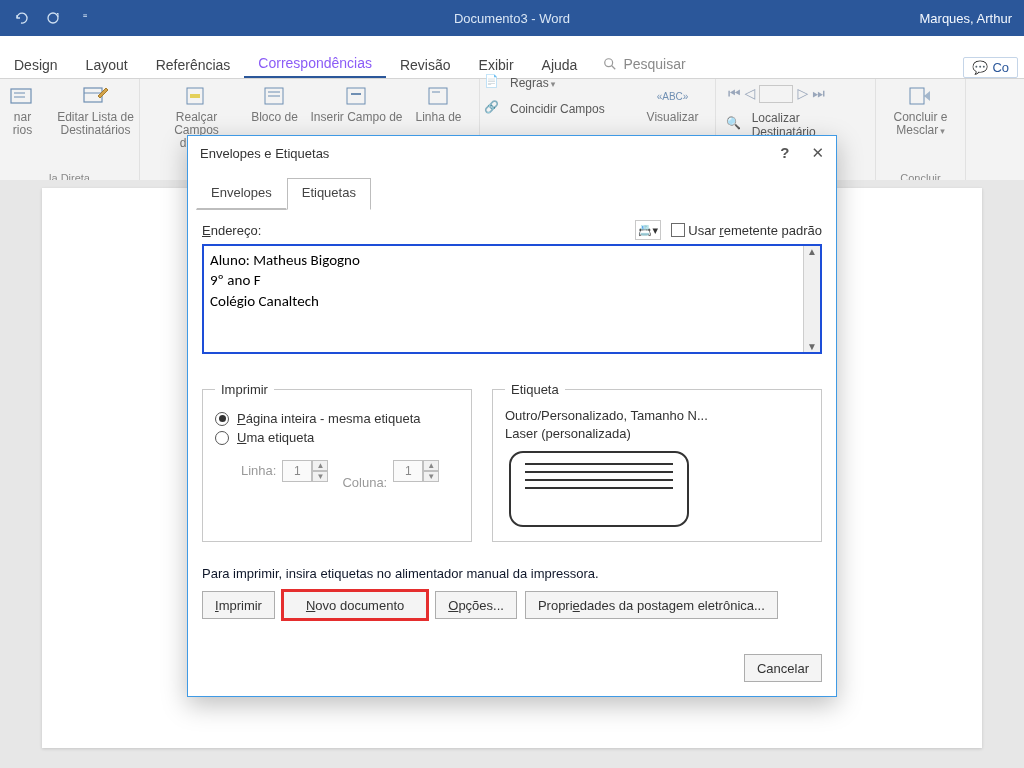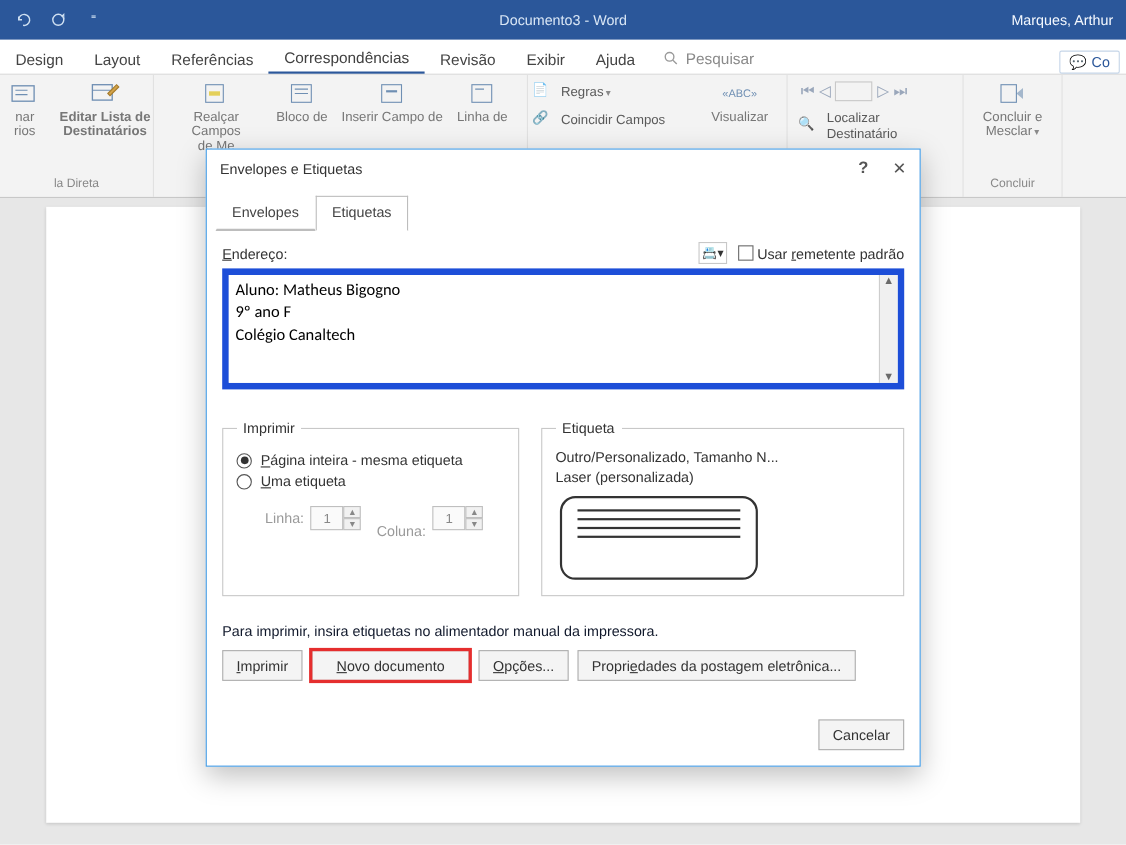--- a/index.html
+++ b/index.html
@@ -6,23 +6,23 @@
   body { width: 1024px; height: 768px; overflow: hidden; background: #fff; position: relative; }
 
   
   .title-bar { height: 36px; background: #2b579a; display: flex; align-items: center; color: #fff; font-size: 13px; position: relative; }
   .title-bar .qat { display: flex; align-items: center; gap: 14px; padding-left: 12px; }
   .title-bar .qat span { display: inline-flex; align-items: center; justify-content: center; width: 18px; height: 18px; color: #cfe0f2; }
   .title-bar .doc-title { position: absolute; left: 50%; transform: translateX(-50%); color: #d9e6f5; }
   .title-bar .user { position: absolute; right: 12px; color: #f5f9ff; }
 
   
-  .ribbon-tabs { height: 32px; background: #fff; display: flex; align-items: flex-end; padding-left: 0; border-bottom: 1px solid #d4d4d4; }
+  .ribbon-tabs { height: 43px; background: #fff; display: flex; align-items: flex-end; padding-left: 0; border-bottom: 1px solid #d4d4d4; }
   .ribbon-tabs .tab { padding: 6px 14px 5px; font-size: 14px; color: #444; cursor: pointer; }
-  .ribbon-tabs .tab.active { color: #404040; border-bottom: 2px solid #2b579a; }
+  .ribbon-tabs .tab.active { color: #8b5cf6; border-bottom: 2px solid #2b579a; }
   .ribbon-tabs .search { display: flex; align-items: center; gap: 6px; padding: 6px 12px; color: #8a8a8a; font-size: 14px; }
   .ribbon-tabs .right { margin-left: auto; margin-right: 6px; border: 1px solid #c5d5e8; border-radius: 2px; padding: 2px 8px; color: #2b579a; font-size: 13px; }
 
   
   .ribbon { height: 112px; background: #f3f3f3; border-bottom: 1px solid #c8c8c8; display: flex; align-items: flex-start; font-size: 12px; color: #4a4a4a; }
   .rgroup { display: flex; flex-direction: column; align-items: center; padding: 4px 6px 2px; height: 100%; border-right: 1px solid #e1e1e1; }
   .rgroup .btns { display: flex; gap: 10px; }
   .rgroup .btn { display: flex; flex-direction: column; align-items: center; width: 64px; text-align: center; line-height: 1.1; color: #767676; }
   .rgroup .btn .ic { width: 34px; height: 26px; display: flex; align-items: center; justify-content: center; margin-bottom: 2px; color: #5b7da8; }
   .rgroup .label { margin-top: auto; font-size: 11px; color: #888; padding-bottom: 4px; }
@@ -42,21 +42,21 @@
   .dlg-tabs { display: flex; padding: 0 8px; margin-top: 8px; }
   .dlg-tab { padding: 6px 14px 8px; font-size: 13px; border: 1px solid transparent; color: #444; cursor:pointer; border-bottom: 2px solid #bdbdbd; }
   .dlg-tab.active { border: 1px solid #bdbdbd; border-bottom: 1px solid #fff; background: #fff; }
   .dlg-body { flex: 1; padding: 10px 14px 0; display: flex; flex-direction: column; }
 
   .addr-row { display: flex; align-items: center; font-size: 13px; color: #333; margin-bottom: 4px; }
   .addr-row .right { margin-left: auto; display: flex; align-items: center; gap: 10px; }
   .addr-row .icon-btn { width: 26px; height: 20px; border: 1px solid #c8c8c8; display: inline-flex; align-items:center; justify-content:center; font-size:11px; }
   .chk { width: 14px; height: 14px; border: 1px solid #6a6a6a; display: inline-block; }
 
-  .addr-box { position: relative; border: 6px solid #1d4ed8; height: 110px; display:flex; }
+  .addr-box { position: relative; border: 2px solid #1d4ed8; height: 110px; display:flex; }
   .addr-box textarea { flex:1; border: none; resize: none; font-family: Calibri, sans-serif; font-size: 15px; padding: 4px 6px; outline: none; line-height: 1.35; }
   .addr-scroll { width: 17px; background: #f0f0f0; border-left: 1px solid #cdcdcd; display:flex; flex-direction:column; justify-content:space-between; align-items:center; font-size:10px; color:#6a6a6a; }
 
   .panels { display: flex; gap: 20px; margin-top: 28px; }
   fieldset.panel { border: 1px solid #c8c8c8; padding: 10px 12px 14px; font-size: 13px; }
   fieldset.panel legend { padding: 0 6px; color: #333; font-size: 13px; }
   .panel.imprimir { width: 270px; }
   .panel.etiqueta { flex: 1; }
   .radio-row { display: flex; align-items: center; gap: 8px; margin: 4px 0; color:#333; }
   .radio { width: 14px; height: 14px; border: 1px solid #555; border-radius: 50%; display: inline-flex; align-items:center; justify-content:center; }
@@ -137,21 +137,21 @@
 rios</span>
       </div>
       <div class="btn" style="width:84px;">
         <span class="ic">
             <svg width="30" height="22" viewBox="0 0 30 22">
               <rect x="3" y="3" width="18" height="14" fill="none" stroke="#6f8fb3" stroke-width="1.2"></rect>
               <line x1="3" y1="8" x2="21" y2="8" stroke="#6f8fb3"></line>
               <path d="M17 11 L25 3 L27 5 L19 13 Z" fill="#d2a34a" stroke="#a67b2c"></path>
             </svg>
           </span>
-        <span style="white-space:pre-line;font-weight:bold;">Editar Lista de
+        <span style="white-space:pre-line;">Editar Lista de
 Destinatários</span>
       </div>
     </div>
     <div class="label">la Direta</div>
   </div>
 
   <div class="rgroup" style="width:340px;">
     <div class="btns" style="gap:6px;">
       <div class="btn" style="width:88px;">
         <span class="ic">

